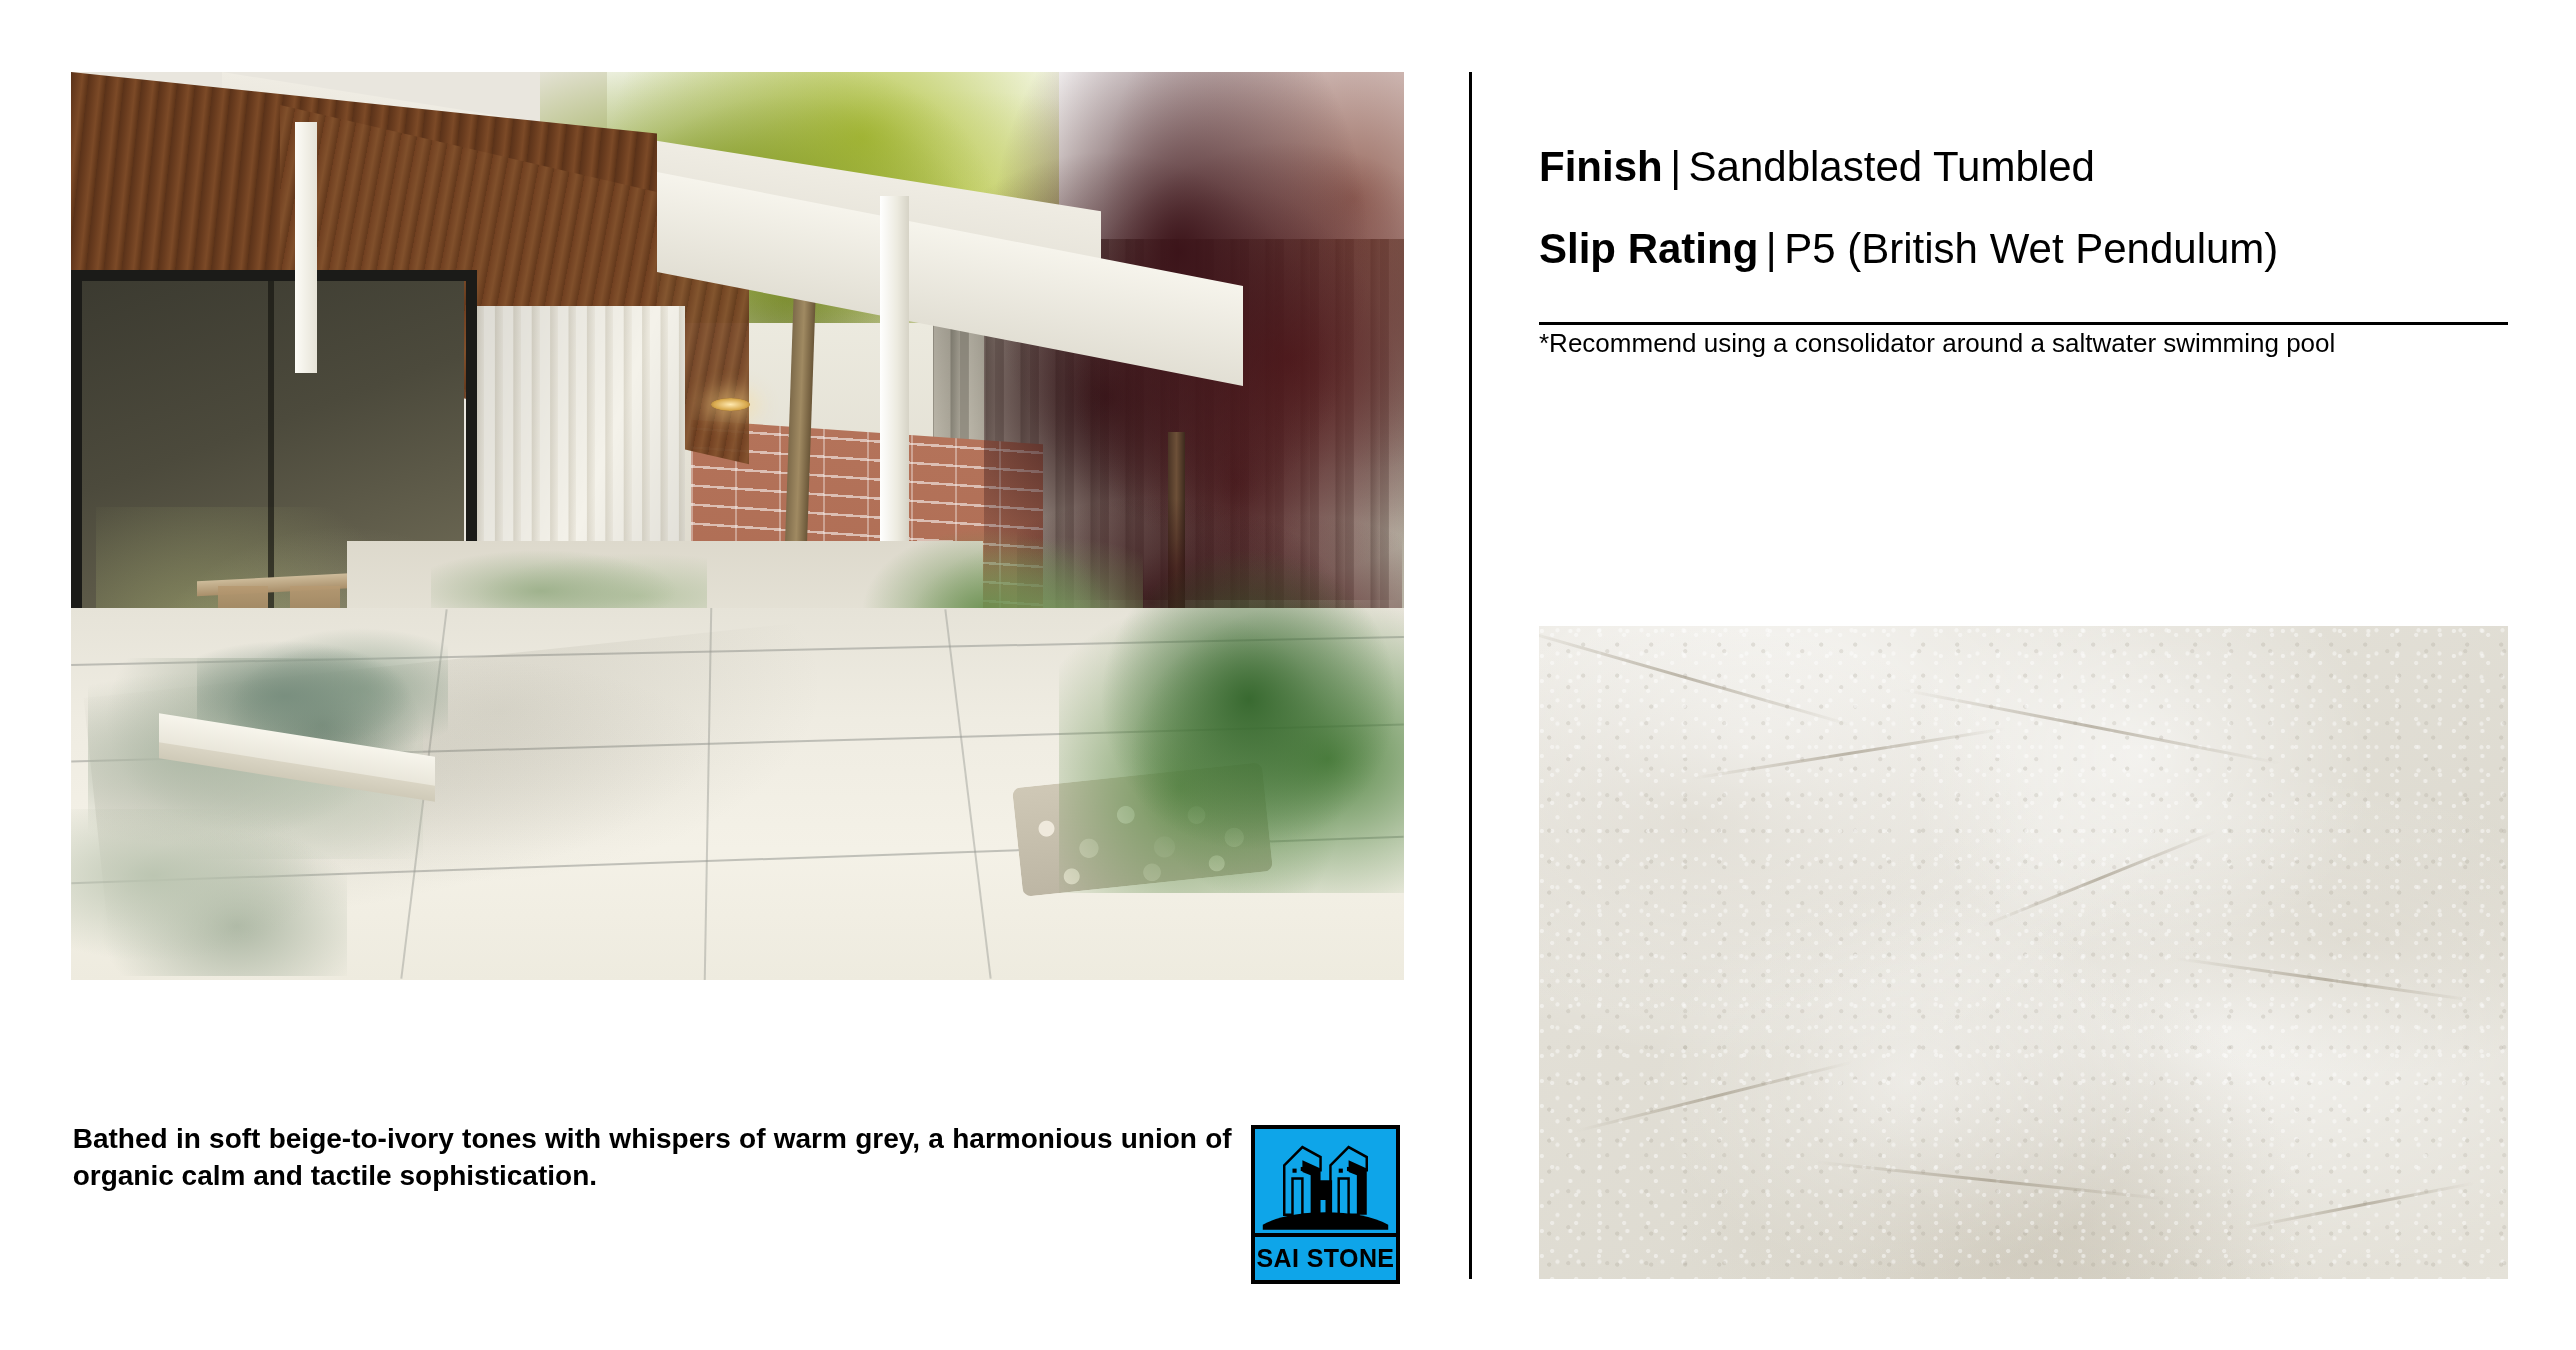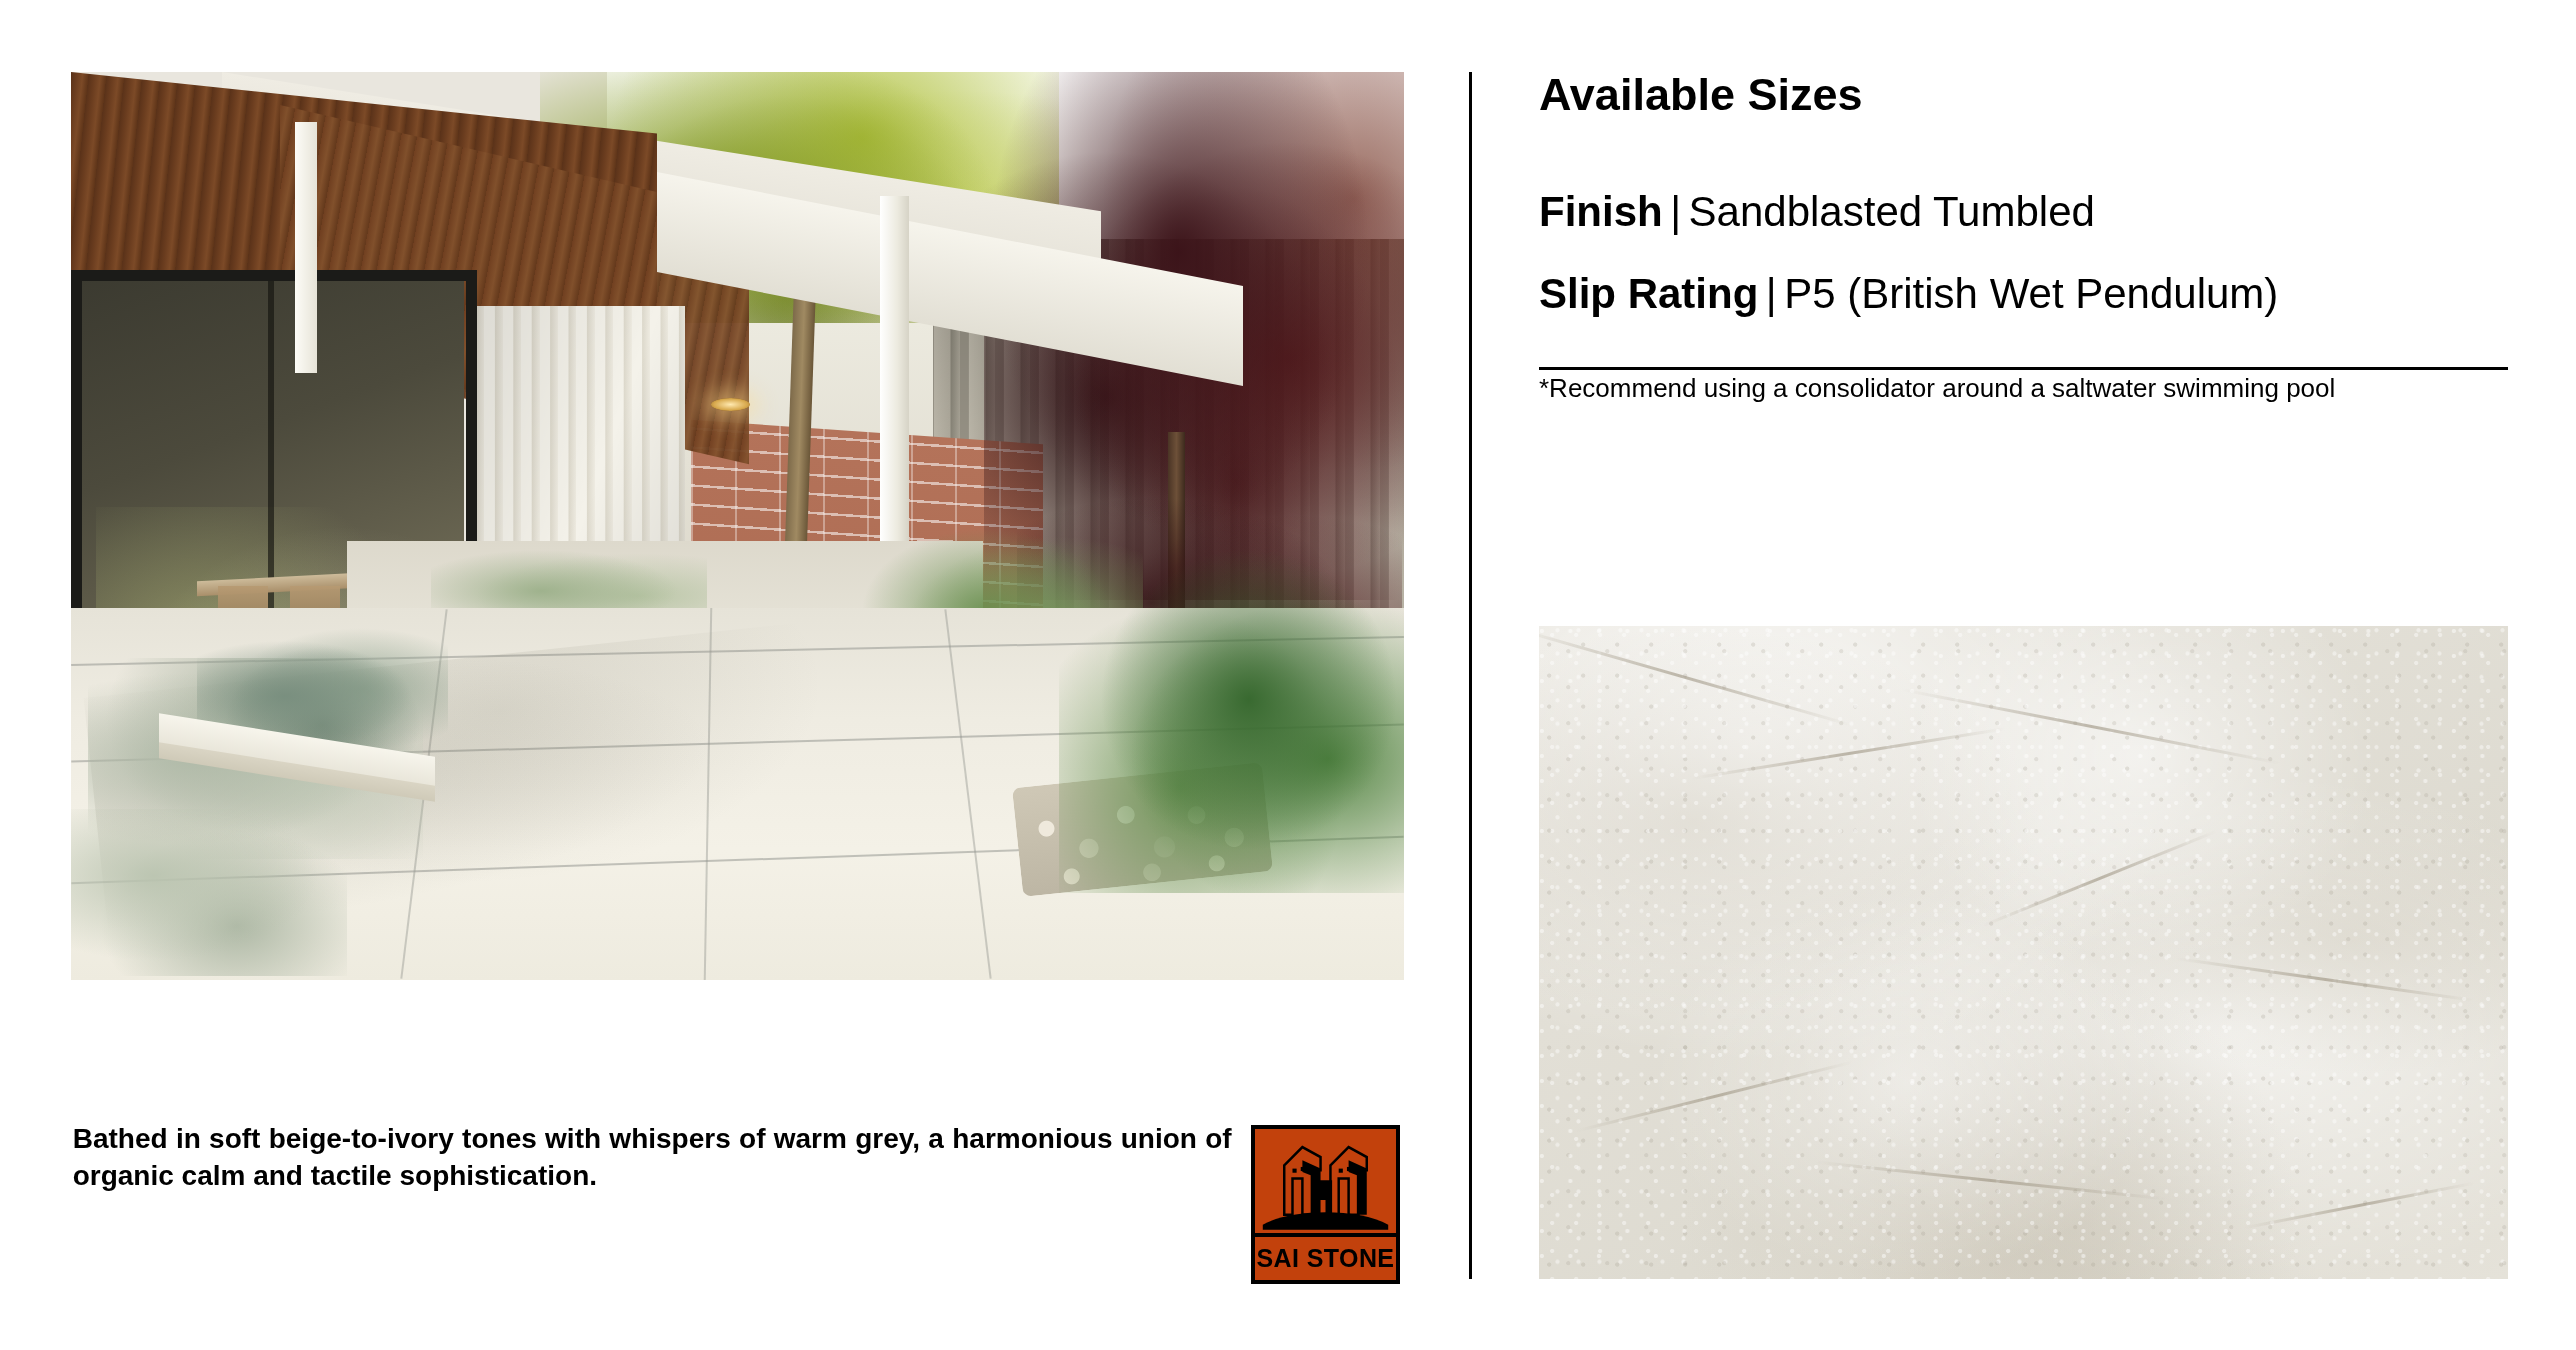--- a/index.html
+++ b/index.html
@@ -317,21 +317,21 @@
 
   
   .logo {
     position: absolute;
     left: 1180px;
     top: 124px;
     width: 149px;
     height: 159px;
     border: 4.2px solid #000000;
     box-sizing: border-box;
-    background: #c2410c;
+    background: #0ea5e9;
     display: flex;
     flex-direction: column;
   }
   .logo-mark {
     flex: 1 1 auto;
     position: relative;
     overflow: hidden;
   }
   .logo-divider {
     height: 4.2px;
@@ -555,21 +555,20 @@
         <div class="logo-divider"></div>
         <div class="logo-text">SAI STONE</div>
       </div>
     </div>
   </div>
 
   <div class="v-divider"></div>
 
   <div class="right-col">
 
-    <h2 class="spec-heading">Available Sizes</h2>
 
 
     <div class="spec-line" id="finish-line">
       <span class="lbl">Finish</span><span class="bar">|</span><span class="val">Sandblasted Tumbled</span>
     </div>
 
     <div class="spec-line" id="slip-line">
       <span class="lbl">Slip Rating</span><span class="bar">|</span><span class="val">P5 (British Wet Pendulum)</span>
     </div>
 

